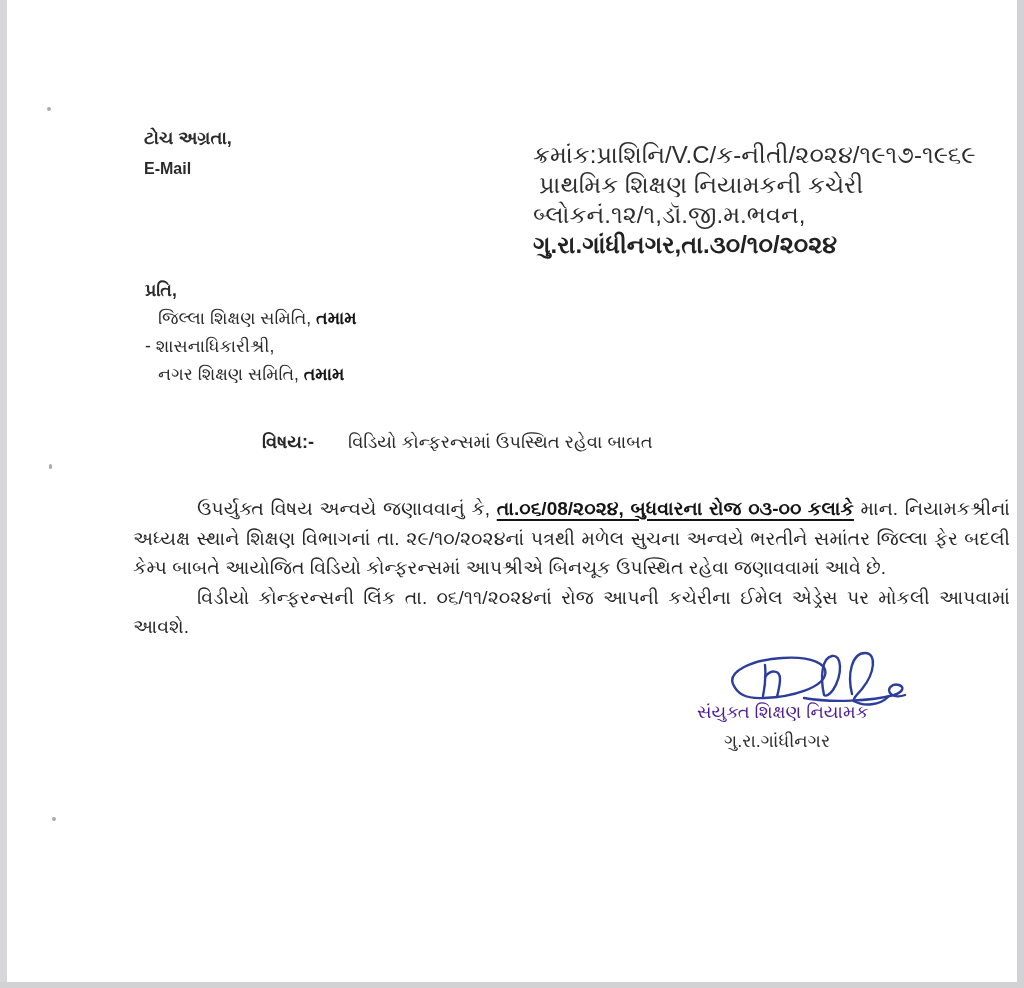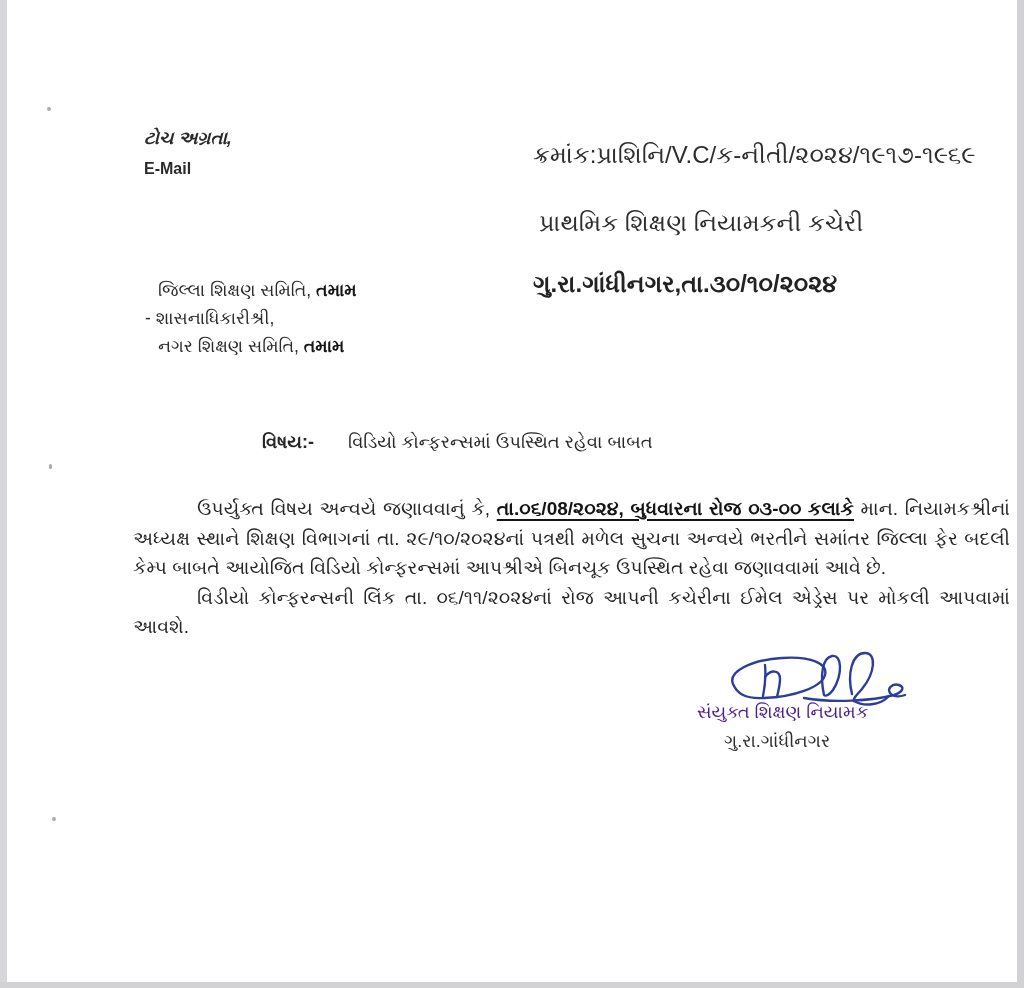--- a/index.html
+++ b/index.html
@@ -11,26 +11,26 @@
     color:#262626;
     overflow:hidden;
   }
   .abs{position:absolute;white-space:nowrap;}
   
   .edge{position:absolute;background:#d7d7d9;}
   .edge-left{left:0;top:0;width:7px;height:988px;}
   .edge-right{right:0;top:0;width:7px;height:988px;background:#d2d2d4;}
   .edge-bottom{left:0;bottom:0;width:1024px;height:6px;background:#d2d2d4;}
   
-  .priority{left:144px;top:128px;font-size:18px;font-weight:bold;color:#2b2b2b;font-style:italic;}
+  .priority{left:144px;top:128px;font-size:18px;font-weight:bold;color:#2b2b2b;}
   .email{left:144px;top:160px;font-size:16px;font-weight:bold;color:#2b2b2b;}
   .hdr-right{left:533px;top:140px;font-size:24px;line-height:30px;color:#2e2e2e;}
   .hdr-right div{white-space:nowrap;}
-  .hdr-right .ln2{padding-left:6px;margin-top:38px;}
-  .hdr-right .ln4{font-weight:bold;color:#222;margin-top:31px;}
+  .hdr-right .ln2{padding-left:6px;}
+  .hdr-right .ln4{font-weight:bold;color:#222;}
   
   .recipients{left:145px;top:276px;font-size:17.5px;line-height:28px;color:#2b2b2b;}
   .recipients .lbl{font-weight:bold;}
   .recipients .ind{padding-left:13px;}
   .recipients b{font-weight:bold;color:#161616;}
   
   .subject{left:262px;top:432px;font-size:18px;color:#272727;text-align:center;}
   .subject .s-lbl{font-weight:bold;margin-right:34px;}
   
   .body-block{
@@ -67,24 +67,26 @@
   <div class="speck speck1"></div>
   <div class="speck speck2"></div>
   <div class="speck speck3"></div>
 
   <div class="abs priority">ટોચ અગ્રતા,</div>
   <div class="abs email">E-Mail</div>
 
   <div class="abs hdr-right">
     <div class="ln1">ક્રમાંક:પ્રાશિનિ/V.C/ક-નીતી/૨૦૨૪/૧૯૧૭-૧૯૬૯</div>
     <div class="ln2">પ્રાથમિક શિક્ષણ નિયામકની કચેરી</div>
+    <div class="ln3">બ્લોકનં.૧૨/૧,ડૉ.જી.મ.ભવન,</div>
     <div class="ln4">ગુ.રા.ગાંધીનગર,તા.૩૦/૧૦/૨૦૨૪</div>
   </div>
 
   <div class="abs recipients">
+    <div class="lbl">પ્રતિ,</div>
     <div class="ind">
       <span>જિલ્લા શિક્ષણ સમિતિ, </span><b>તમામ</b>
     </div>
     <div>
       <span>- શાસનાધિકારીશ્રી,</span><b></b>
     </div>
     <div class="ind">
       <span>નગર શિક્ષણ સમિતિ, </span><b>તમામ</b>
     </div>
   </div>

